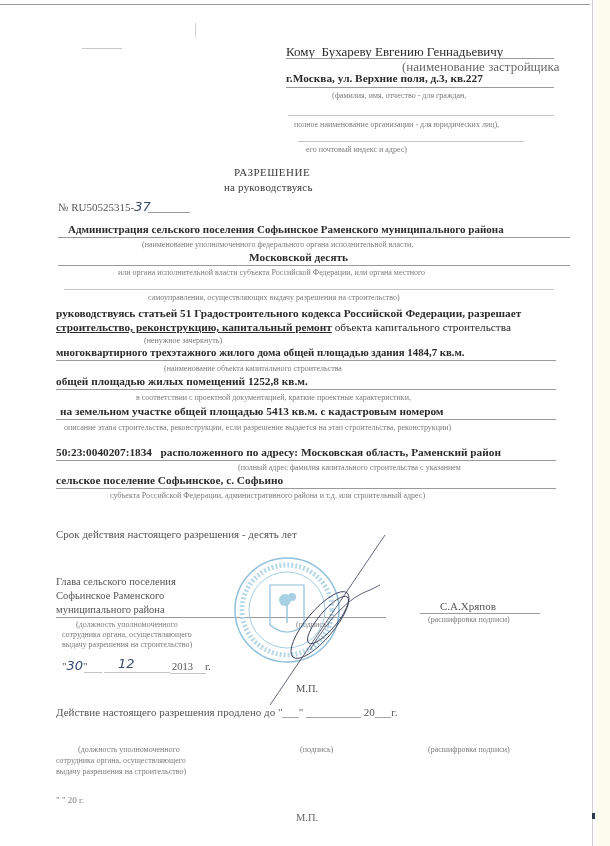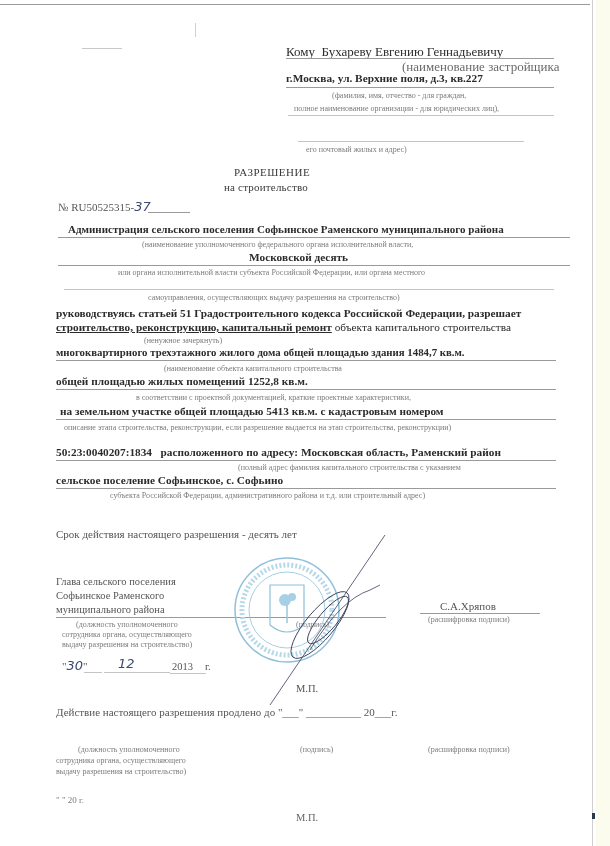--- a/index.html
+++ b/index.html
@@ -41,26 +41,26 @@
 <div class="abs big-normal" style="left:286px; top:44px;">
   <span>Кому</span>&nbsp;
   <span>Бухареву Евгению Геннадьевичу</span>
 </div>
 <div class="line" style="left:286px; top:58px; width:268px;"></div>
 <div class="abs mid" style="left:386px; top:59px; font-size:13px;padding-left:16px;">(наименование застройщика</div>
 <div class="abs big" style="left:286px; top:72px;">г.Москва, ул. Верхние поля, д.3, кв.227</div>
 <div class="line" style="left:286px; top:87px; width:268px;"></div>
 <div class="abs small" style="left:332px; top:91px;">(фамилия, имя, отчество - для граждан,</div>
 <div class="line-light" style="left:288px; top:115px; width:266px;"></div>
-<div class="abs small" style="left:294px; top:104px;">полное наименование организации - для юридических лиц),</div>
+<div class="abs small" style="left:294px; top:120px;">полное наименование организации - для юридических лиц),</div>
 <div class="line-light" style="left:298px; top:141px; width:226px;"></div>
-<div class="abs small" style="left:306px; top:145px;">его почтовый жилых и адрес)</div>
+<div class="abs small" style="left:306px; top:145px;">его почтовый индекс и адрес)</div>
 
 <div class="abs title" style="left:234px; top:166px;">РАЗРЕШЕНИЕ</div>
-<div class="abs title" style="left:224px; top:181px; letter-spacing:0.2px;">на строительство</div>
+<div class="abs title" style="left:224px; top:181px; letter-spacing:0.2px;">на руководствуясь</div>
 <div class="abs" style="left:58px; top:199px; font-size:11px; color:#555;text-align:right;">
   <span>№ RU50525315-</span><span class="hand">37</span>
 </div>
 <div class="line" style="left:148px; top:212px; width:42px;"></div>
 
 <div class="abs big" style="left:68px; top:223px; font-size:11px;">Администрация сельского поселения Софьинское Раменского муниципального района</div>
 <div class="line" style="left:58px; top:237px; width:512px;"></div>
 <div class="abs small" style="left:142px; top:240px;">(наименование уполномоченного федерального органа исполнительной власти,</div>
 <div class="abs big" style="left:249px; top:251px;">Московской десять</div>
 <div class="line" style="left:58px; top:265px; width:512px;"></div>

